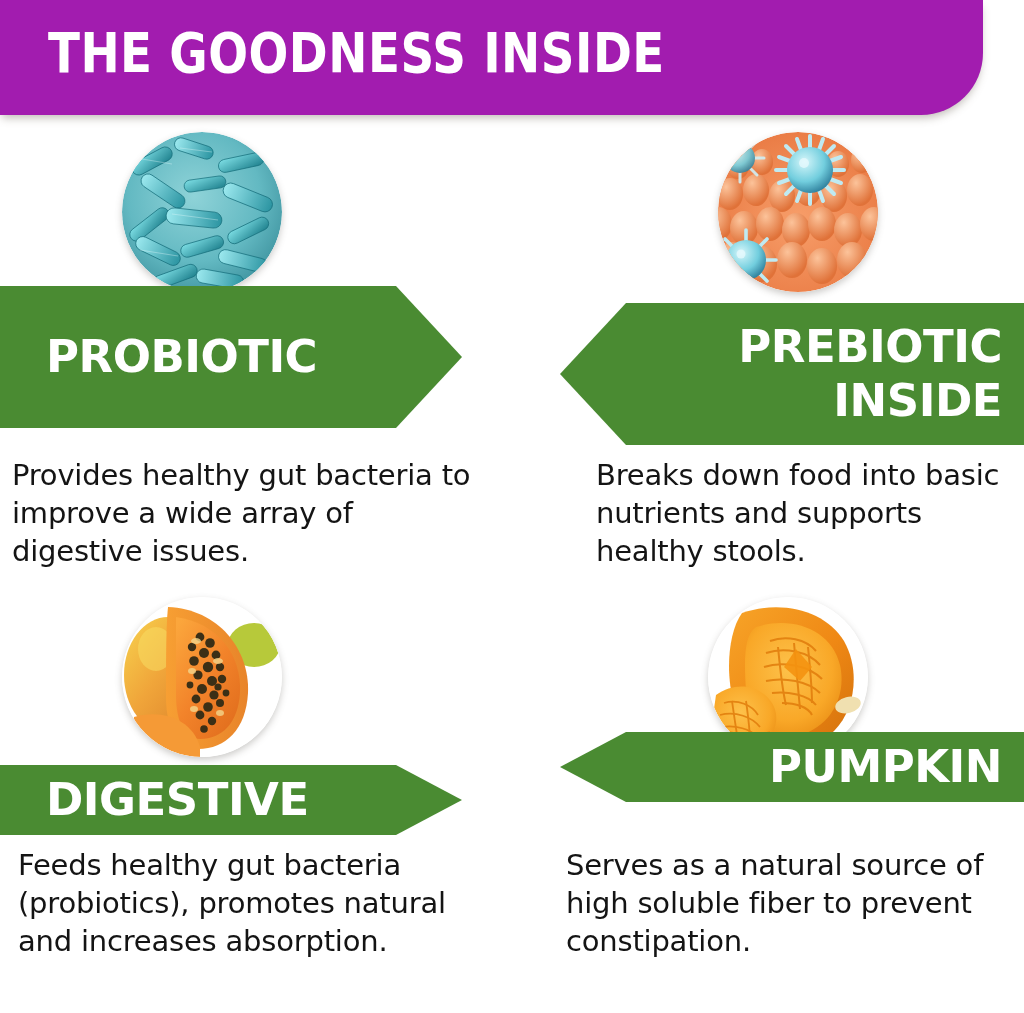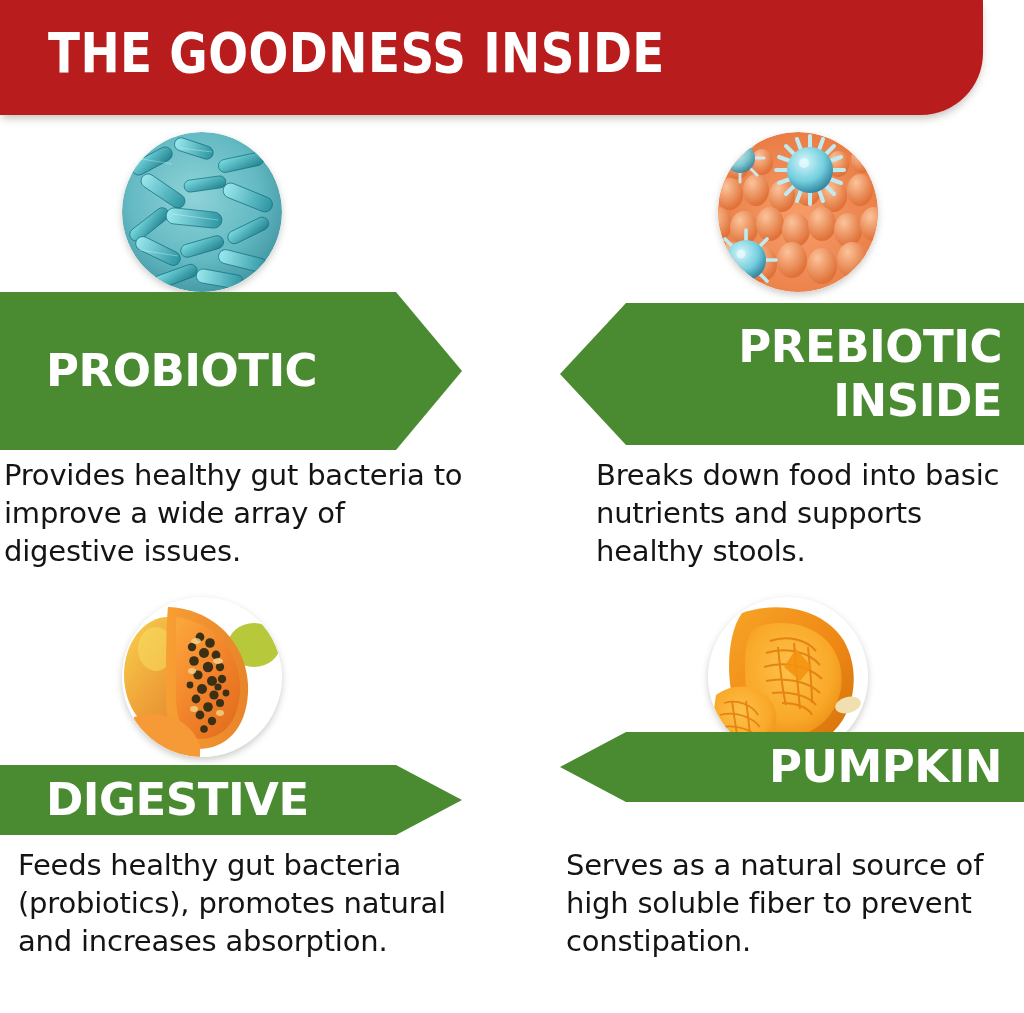--- a/index.html
+++ b/index.html
@@ -16,21 +16,21 @@
     -webkit-font-smoothing: antialiased;
   }
 
   
   .header-banner {
     position: absolute;
     left: 0;
     top: 0;
     width: 983px;
     height: 115px;
-    background: #b91c1c;
+    background: #a21caf;
     border-bottom-right-radius: 62px;
     box-shadow: 0 5px 9px -2px rgba(120,110,100,0.45);
     z-index: 5;
   }
   .header-title {
     position: absolute;
     left: 48px;
     top: 20px;
     color: #ffffff;
     font-family: "DejaVu Sans Condensed", "Liberation Sans Narrow", "Liberation Sans", sans-serif;
@@ -156,27 +156,27 @@
           <g opacity="0.35" stroke="#e7fbfd" stroke-width="1.1" fill="none">
             <path d="M14 26 L50 32"></path>
               <path d="M58 16 L90 20"></path>
             <path d="M50 82 L96 88"></path>
               <path d="M18 118 L56 124"></path>
           </g>
         </g>
       </svg>
     </div>
 
-    <div class="arrow-banner arrow-right" style="left:0px; top:292px; width:462px; height:158px;">
+    <div class="arrow-banner arrow-right" style="left:0px; top:286px; width:462px; height:142px;">
       <div class="arrow-label">
         <div>PROBIOTIC</div>
       </div>
     </div>
 
-    <div class="body-text" style="left:4px; top:456px; width:470px;">Provides healthy gut bacteria to improve a wide array of digestive issues.</div>
+    <div class="body-text" style="left:12px; top:456px; width:470px;">Provides healthy gut bacteria to improve a wide array of digestive issues.</div>
   </div>
 
   <div class="cell">
 
     <div class="circle-img" style="left:718px; top:132px;">
       <svg viewBox="0 0 160 160" xmlns="http://www.w3.org/2000/svg">
         <defs>
           <radialGradient id="villiBG" cx="50%" cy="55%" r="80%">
             <stop offset="0%" stop-color="#f79e6a"></stop>
             <stop offset="70%" stop-color="#ea7c45"></stop>

